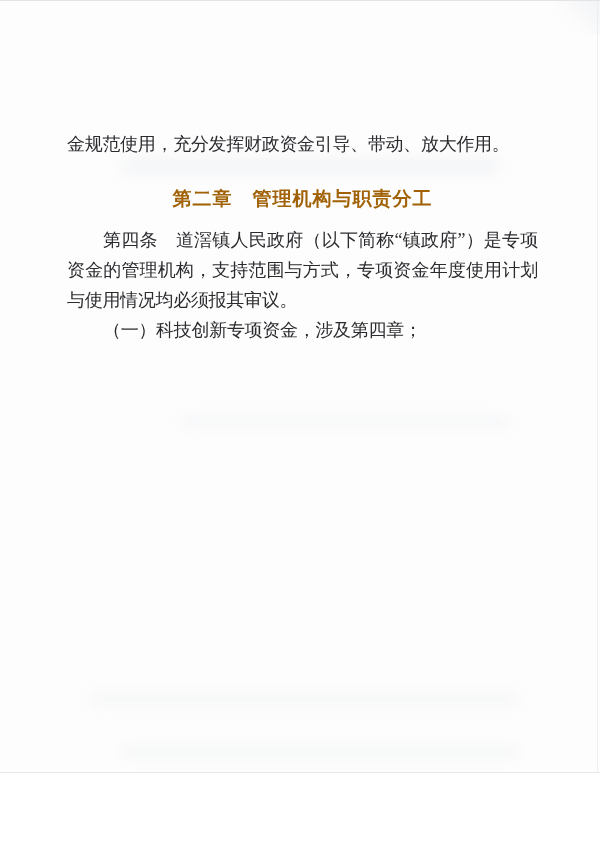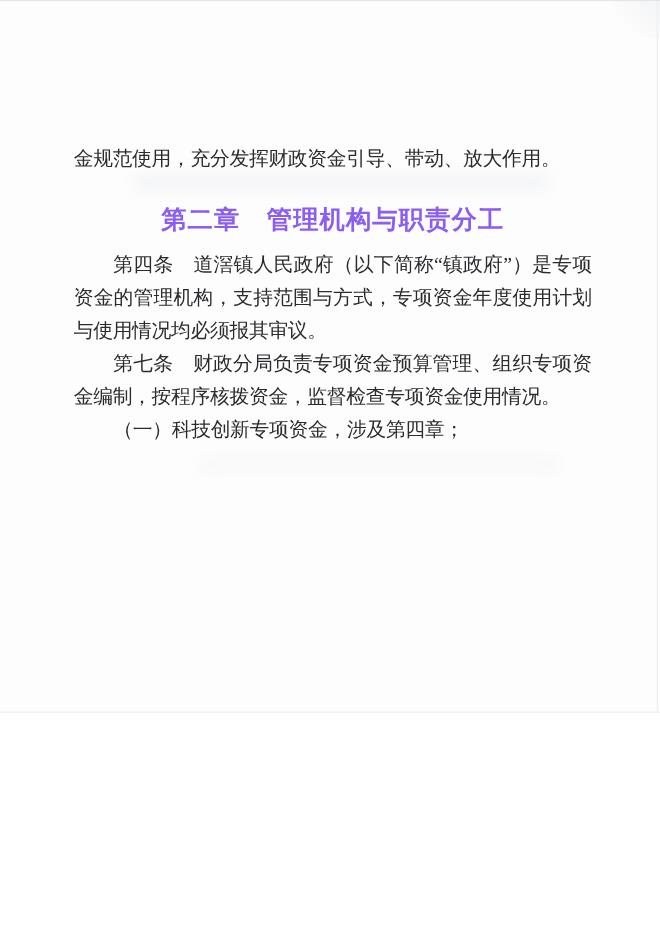--- a/index.html
+++ b/index.html
@@ -3,21 +3,21 @@
 <meta charset="utf-8">
 <style>
   html, body {
     margin: 0;
     padding: 0;
     background: #ffffff;
   }
   .page {
     position: relative;
     width: 600px;
-    height: 648px;
+    height: 773px;
     background: #fdfdfd;
     overflow: hidden;
     box-sizing: border-box;
     border-top: 1px solid #e4e4e6;
     border-bottom: 1px solid #e7e8ea;
     font-family: "Liberation Serif", "DejaVu Serif", serif;
     color: #2b2b2f;
   }
   .right-edge {
     position: absolute;
@@ -39,23 +39,23 @@
     line-height: 30px;
     letter-spacing: -0.3px;
     text-align: justify;
     color: #2b2b2f;
   }
   .body-para {
     text-indent: 2em;
   }
   .chapter-heading {
     font-family: "Liberation Sans", "DejaVu Sans", sans-serif;
-    font-size: 23px;
+    font-size: 19px;
     font-weight: bold;
-    color: #8b5cf6;
+    color: #a16207;
     text-align: center;
     margin: 26px 0 12px 0;
     line-height: 28px;
     letter-spacing: 1px;
   }
   .chapter-heading.second {
     margin-top: 26px;
   }
   .page-number {
     position: absolute;
@@ -106,21 +106,20 @@
   <div class="content">
 
     <p class="body-line">金规范使用，充分发挥财政资金引导、带动、放大作用。</p>
 
     <h2 class="chapter-heading">第二章　管理机构与职责分工</h2>
 
     <p class="body-para">第四条　道滘镇人民政府（以下简称“镇政府”）是专项资金的管理机构，支持范围与方式，专项资金年度使用计划与使用情况均必须报其审议。</p>
 
 
 
-    <p class="body-para">第七条　财政分局负责专项资金预算管理、组织专项资金编制，按程序核拨资金，监督检查专项资金使用情况。</p>
 
 
 
     <p class="body-para">（一）科技创新专项资金，涉及第四章；</p>
 
   </div>
 
   <div class="page-number">- 3 -</div>
 
 </div>

